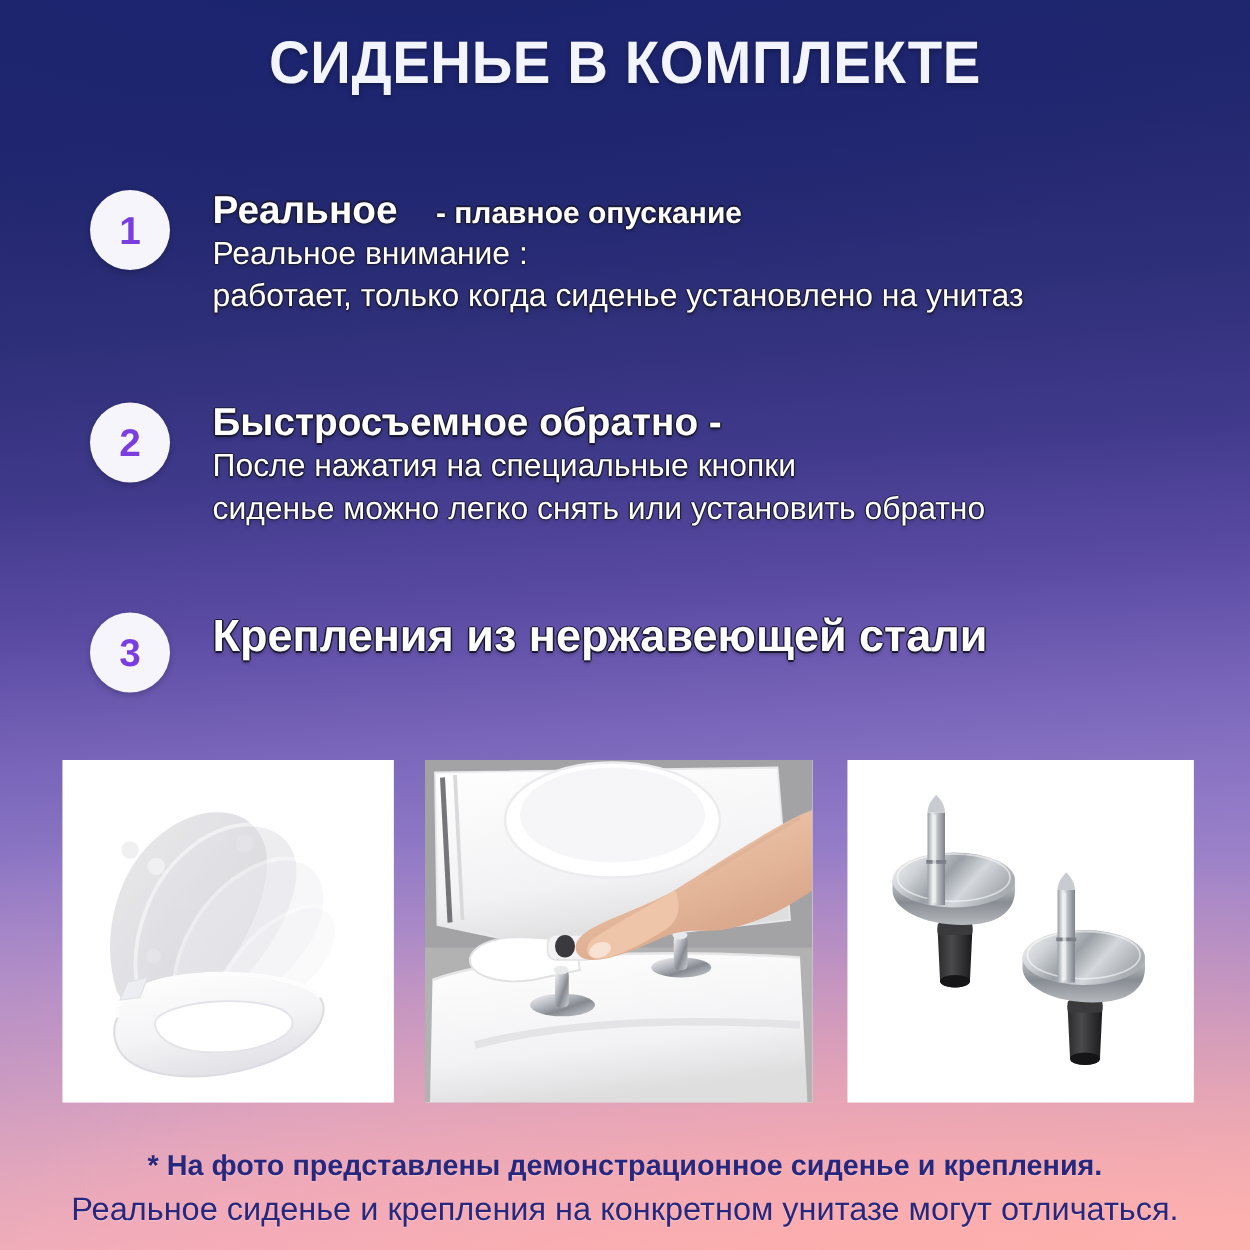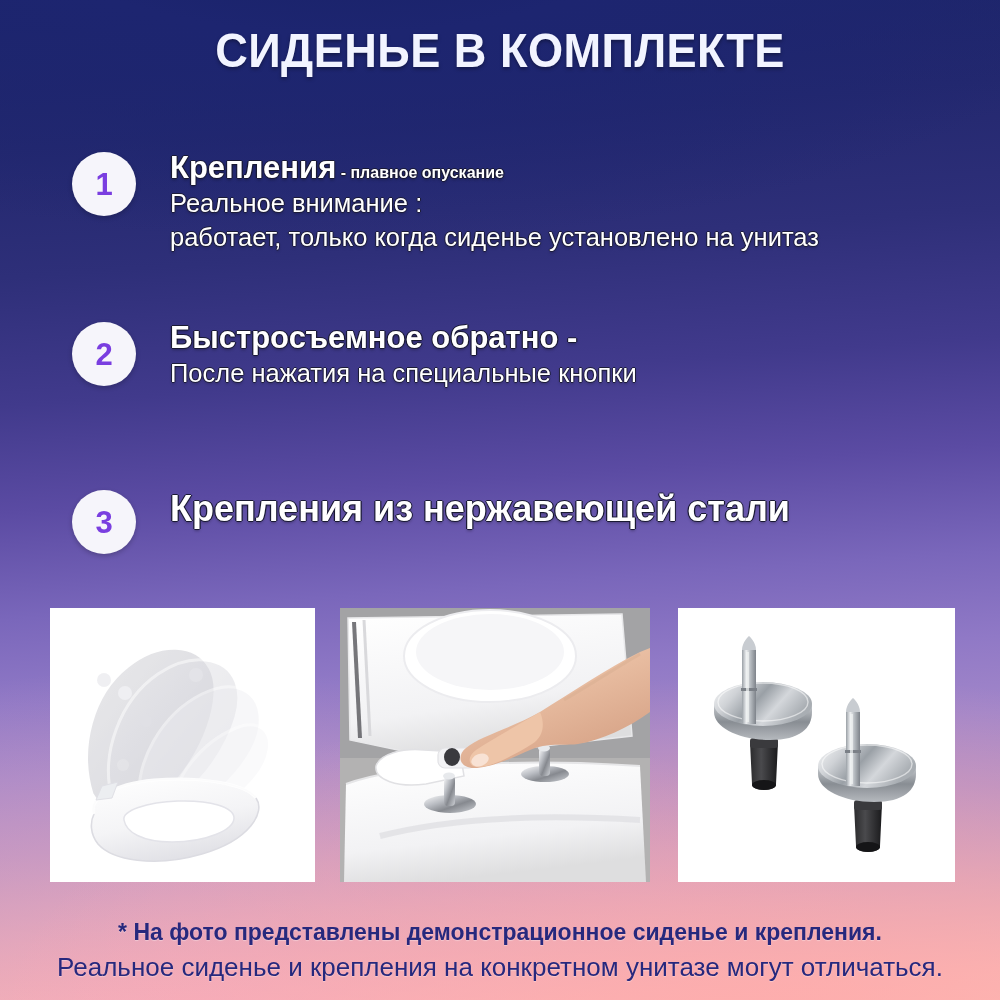--- a/index.html
+++ b/index.html
@@ -89,22 +89,23 @@
     font-size:31px;
     font-weight:700;
     line-height:1.16;
     white-space:nowrap;
     text-shadow:
       -1.2px 0 0 #1a1a33, 1.2px 0 0 #1a1a33,
       0 -1.2px 0 #1a1a33, 0 1.2px 0 #1a1a33,
       0 2px 3px rgba(0,0,0,0.3);
   }
   .feat-head .sub {
-    font-size:16px;
-    font-weight:700;
+    font-size:24px;
+    font-weight:700;
+    margin-left:24px;
   }
 
   .feat-line {
     font-size:25.5px;
     font-weight:400;
     line-height:1.34;
     white-space:nowrap;
     text-shadow:
       -1px 0 0 #1d1d38, 1px 0 0 #1d1d38,
       0 -1px 0 #1d1d38, 0 1px 0 #1d1d38,
@@ -162,34 +163,35 @@
 <body>
 
 <div id="poster">
 
   <div id="title">СИДЕНЬЕ В КОМПЛЕКТЕ</div>
 
   <div class="feature" id="feat1">
     <div class="badge">1</div>
     <div class="feat-body">
       <div class="feat-head">
-        <span>Крепления</span><span class="sub"> - плавное опускание</span>
+        <span>Реальное</span><span class="sub"> - плавное опускание</span>
       </div>
       <div class="feat-line">Реальное внимание :</div>
       <div class="feat-line">работает, только когда сиденье установлено на унитаз</div>
     </div>
   </div>
 
   <div class="feature" id="feat2">
     <div class="badge">2</div>
     <div class="feat-body">
       <div class="feat-head">
         <span>Быстросъемное обратно -</span>
       </div>
       <div class="feat-line">После нажатия на специальные кнопки</div>
+      <div class="feat-line">сиденье можно легко снять или установить обратно</div>
     </div>
   </div>
 
   <div class="feature" id="feat3">
     <div class="badge">3</div>
     <div class="feat-body">
       <div class="feat-head">
         <span>Крепления из нержавеющей стали</span>
       </div>
     </div>

